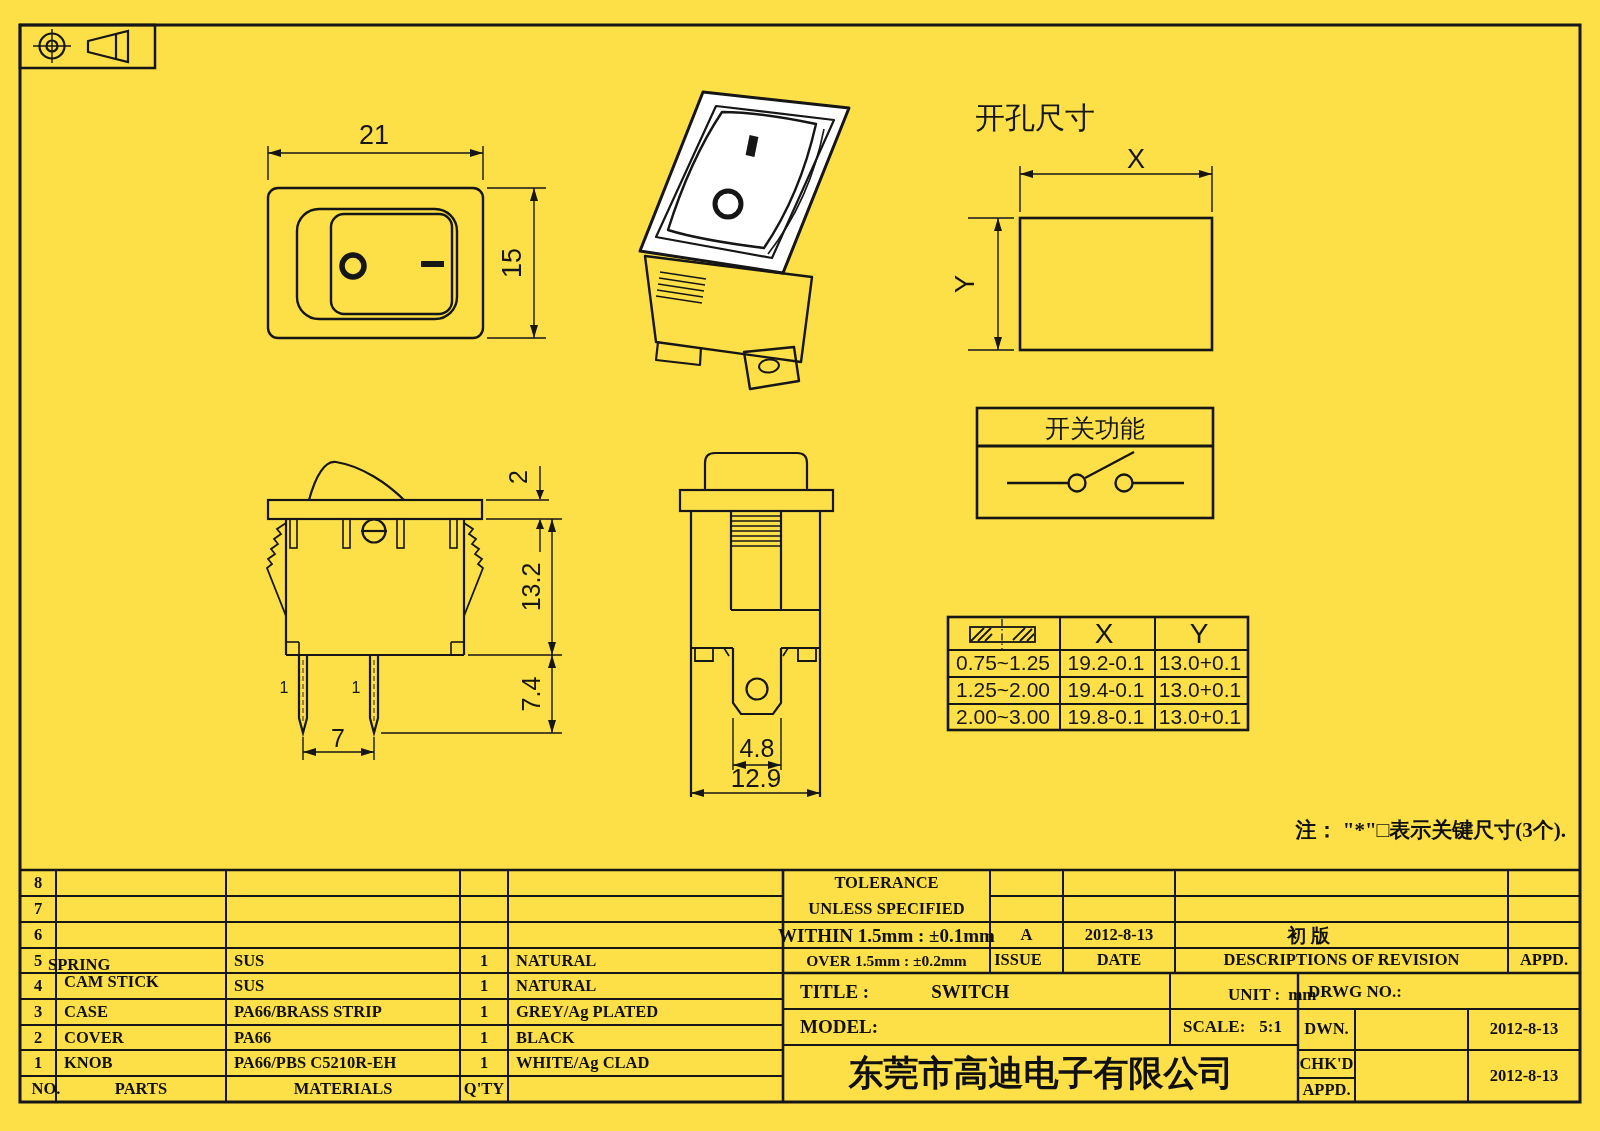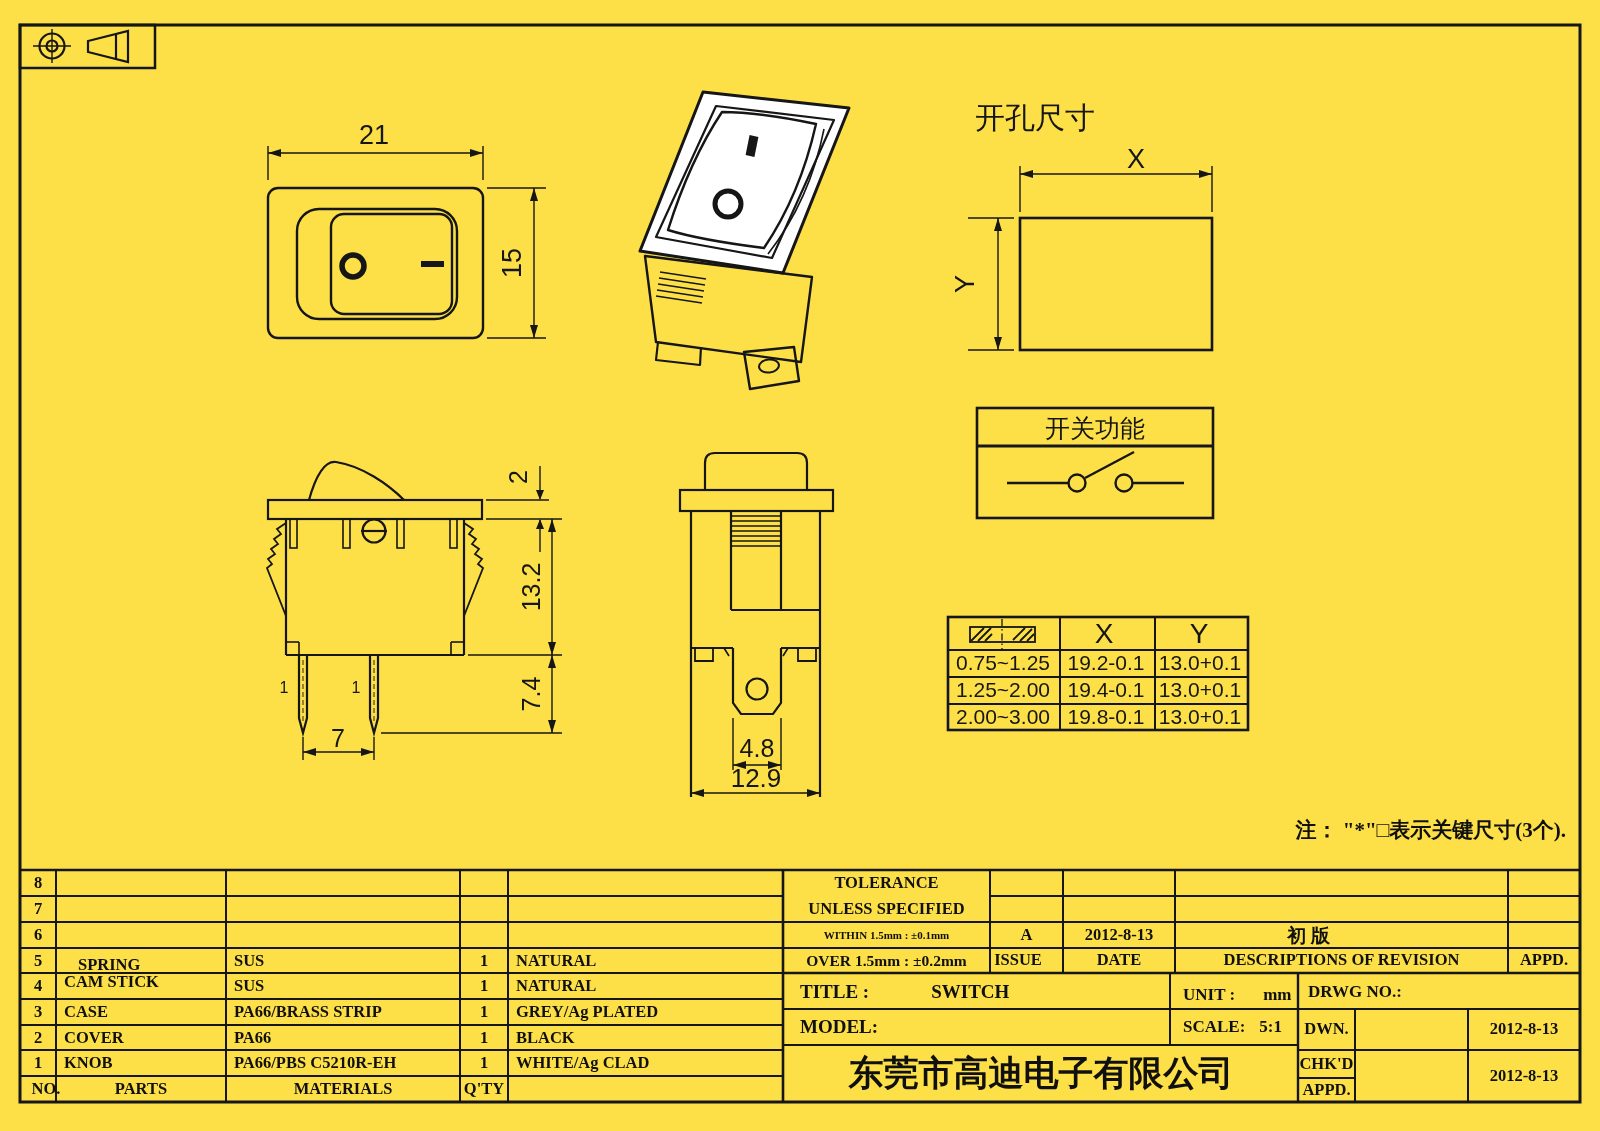--- a/index.html
+++ b/index.html
@@ -265,21 +265,21 @@
   </g>
 </svg>
 
 <div class="note">注： "*"□表示关键尺寸(3个).</div>
 
 <div class="tb c" style="left:20px;top:871px;width:36px;height:24px">8</div>
 <div class="tb c" style="left:20px;top:897px;width:36px;height:24px">7</div>
 <div class="tb c" style="left:20px;top:923px;width:36px;height:24px">6</div>
 
 <div class="tb c" style="left:20px;top:949px;width:36px;height:24px">5</div>
-<div class="tb" style="left:78px;top:949px;height:32px">SPRING</div>
+<div class="tb" style="left:48px;top:949px;height:32px">SPRING</div>
 <div class="tb" style="left:234px;top:949px;height:24px">SUS</div>
 <div class="tb c" style="left:460px;top:949px;width:48px;height:24px">1</div>
 <div class="tb" style="left:516px;top:949px;height:24px">NATURAL</div>
 
 <div class="tb c" style="left:20px;top:974px;width:36px;height:24px">4</div>
 <div class="tb" style="left:64px;top:974px;height:17px">CAM STICK</div>
 <div class="tb" style="left:234px;top:974px;height:24px">SUS</div>
 <div class="tb c" style="left:460px;top:974px;width:48px;height:24px">1</div>
 <div class="tb" style="left:516px;top:974px;height:24px">NATURAL</div>
 
@@ -301,35 +301,35 @@
 <div class="tb c" style="left:460px;top:1051px;width:48px;height:24px">1</div>
 <div class="tb" style="left:516px;top:1051px;height:24px">WHITE/Ag CLAD</div>
 
 <div class="tb c" style="left:20px;top:1077px;width:52px;height:24px">NO.</div>
 <div class="tb c" style="left:56px;top:1077px;width:170px;height:24px">PARTS</div>
 <div class="tb c" style="left:226px;top:1077px;width:234px;height:24px">MATERIALS</div>
 <div class="tb c" style="left:460px;top:1077px;width:48px;height:24px">Q'TY</div>
 
 <div class="tb c" style="left:785px;top:871px;width:203px;height:25px">TOLERANCE</div>
 <div class="tb c" style="left:785px;top:897px;width:203px;height:25px">UNLESS  SPECIFIED</div>
-<div class="tb c" style="left:785px;top:923px;width:203px;height:24px;font-size:11px">WITHIN 1.5mm : ±0.1mm</div>
+<div class="tb c" style="left:785px;top:923px;width:203px;height:24px;font-size:19px">WITHIN 1.5mm : ±0.1mm</div>
 <div class="tb c" style="left:785px;top:949px;width:203px;height:23px;font-size:15.5px">OVER 1.5mm : ±0.2mm</div>
 <div class="tb c" style="left:990px;top:923px;width:73px;height:24px">A</div>
 <div class="tb c" style="left:1063px;top:923px;width:112px;height:24px">2012-8-13</div>
 <div class="tb c cjk" style="left:1175px;top:923px;width:267px;height:24px;font-size:19px">初 版</div>
 <div class="tb c" style="left:990px;top:949px;width:56px;height:23px">ISSUE</div>
 <div class="tb c" style="left:1063px;top:949px;width:112px;height:23px">DATE</div>
 <div class="tb c" style="left:1175px;top:949px;width:333px;height:23px">DESCRIPTIONS OF REVISION</div>
 <div class="tb c" style="left:1508px;top:949px;width:72px;height:23px">APPD.</div>
 
 <div class="tb" style="left:800px;top:974px;height:35px;font-size:19px;gap:62px">
   <span>TITLE :</span>
   <span>SWITCH</span>
 </div>
-<div class="tb" style="left:1183px;top:974px;height:41px;font-size:17px;gap:28px">
+<div class="tb" style="left:1228px;top:974px;height:41px;font-size:17px;gap:8px">
   <span>UNIT :</span>
   <span>mm</span>
 </div>
 <div class="tb" style="left:1308px;top:974px;height:35px;font-size:17px">DRWG NO.:</div>
 <div class="tb" style="left:800px;top:1009px;height:35px;font-size:19px">MODEL:</div>
 <div class="tb" style="left:1183px;top:1009px;height:35px;font-size:17px;gap:14px">
   <span>SCALE:</span>
   <span>5:1</span>
 </div>
 <div class="tb c" style="left:1298px;top:1010px;width:57px;height:39px">DWN.</div>

